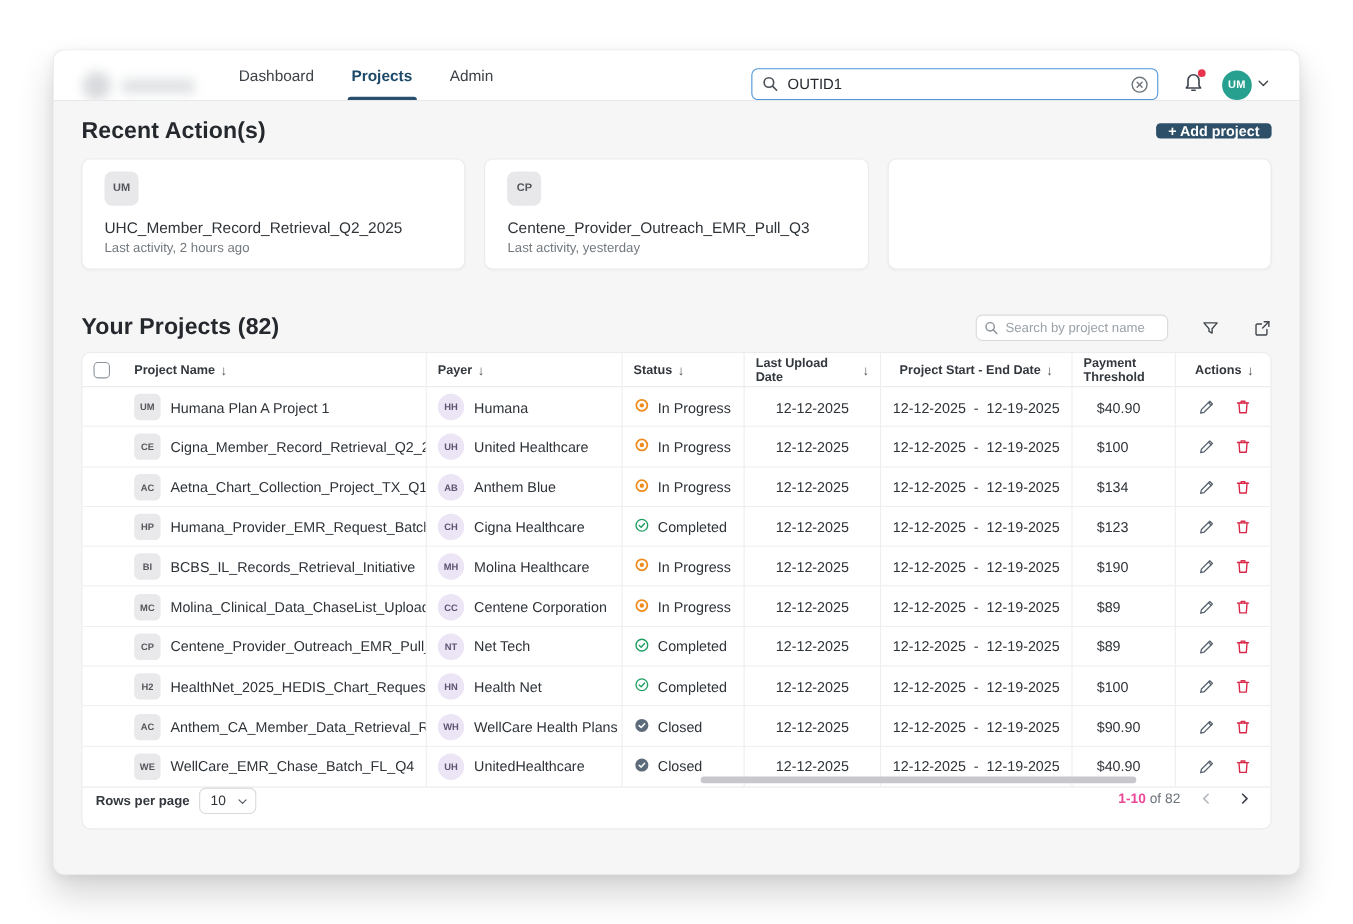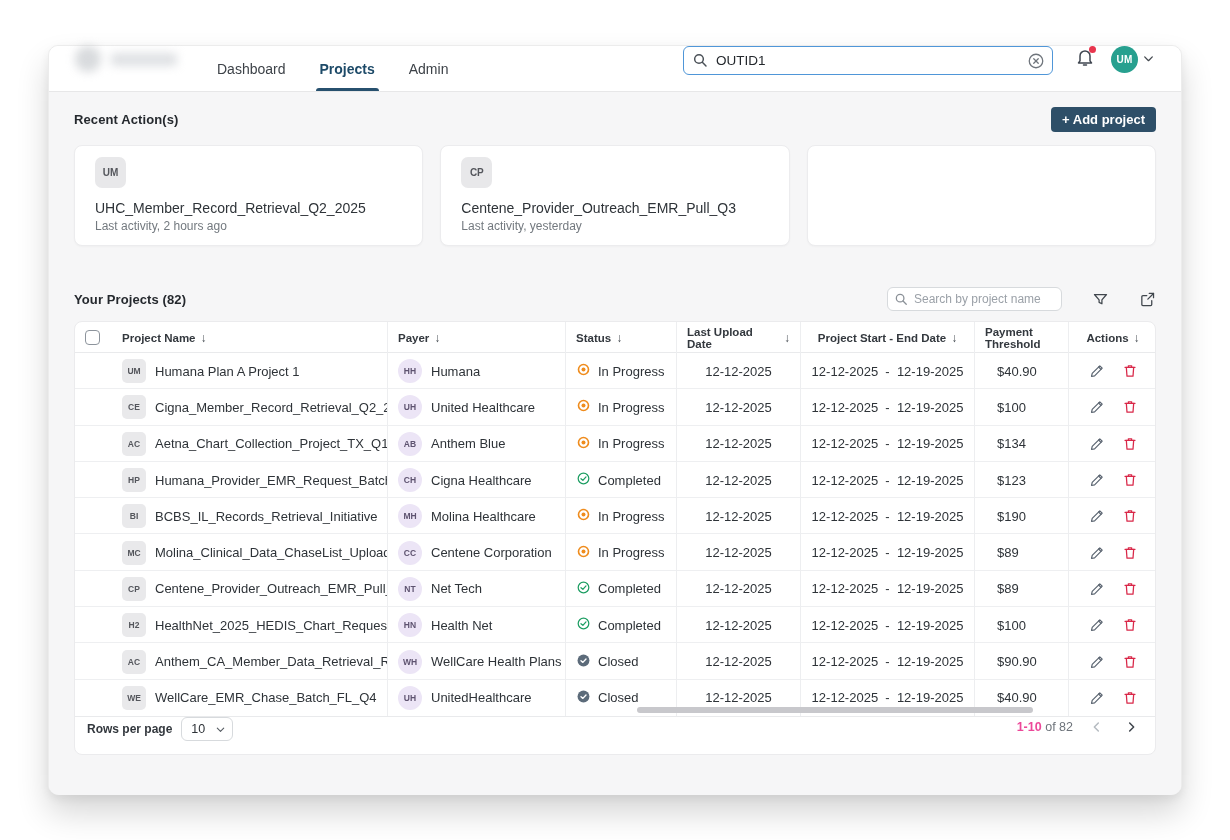--- a/index.html
+++ b/index.html
@@ -6,21 +6,21 @@
   html,body { width:1230px; height:840px; background:#ffffff; font-family:"Liberation Sans","DejaVu Sans",sans-serif; overflow:hidden; }
 
   .app-window {
     position:absolute; left:48px; top:45px; width:1134px; height:750px;
     background:#ffffff; border-radius:10px; border:1px solid #ececec;
     box-shadow:0 18px 32px rgba(0,0,0,.16), 0 4px 10px rgba(0,0,0,.06);
     overflow:visible;
   }
 
   
-  .topnav { position:relative; height:45px; display:flex; align-items:flex-start; padding:0 26px; background:#fff; border-radius:10px 10px 0 0; }
+  .topnav { position:relative; height:45px; display:flex; align-items:flex-end; padding:0 26px; background:#fff; border-radius:10px 10px 0 0; }
   .logo { display:flex; align-items:center; gap:10px; width:120px; filter:blur(5px); opacity:.55; }
   .logo-mark { width:26px; height:26px; border-radius:50%; background:#b9bdc2; }
   .logo-text { width:66px; height:13px; border-radius:3px; background:#c4c8cd; }
   .nav-items { display:flex; gap:34px; margin-left:22px; height:45px; align-items:center; }
   .nav-item { position:relative; font-size:14px; color:#3d4248; cursor:pointer; height:45px; display:flex; align-items:center; }
   .nav-item.active { color:#1d4a68; font-weight:700; }
   .nav-item.active::after { content:""; position:absolute; left:-4px; right:-4px; bottom:0; height:3px; background:#27506e; border-radius:3px 3px 0 0; }
 
   .search-wrap { position:relative; margin-left:auto; width:370px; }
   .global-search {
@@ -35,23 +35,23 @@
   .bell-wrap { position:relative; cursor:pointer; color:#3f4650; }
   .bell-dot { position:absolute; right:-1px; top:-2px; width:7px; height:7px; border-radius:50%; background:#e8354d; }
   .avatar-group { display:flex; align-items:center; gap:4px; cursor:pointer; }
   .avatar { width:27px; height:27px; border-radius:50%; background:#27a08f; color:#fff; font-size:10px; font-weight:700; display:flex; align-items:center; justify-content:center; letter-spacing:.3px; }
   .chev { color:#44494f; }
 
   
   .content { height:704px; background:#f6f6f7; border-top:1px solid #e7e7e8; border-radius:0 0 10px 10px; padding:0 25px; position:relative; }
 
   .section-head { display:flex; align-items:center; justify-content:space-between; padding-top:15px; }
-  .h-recent, .h-projects { font-size:13px; font-weight:600; color:#25292e; letter-spacing:.1px; }
+  .h-recent, .h-projects { font-size:21px; font-weight:600; color:#25292e; letter-spacing:.1px; }
   .add-project-btn {
-    background:#2e4f68; color:#fff; border:none; border-radius:4px; height:25px; padding:0 11px;
+    background:#2e4f68; color:#fff; border:none; border-radius:4px; height:14px; padding:0 11px;
     font-size:13px; font-weight:700; cursor:pointer; font-family:"Liberation Sans","DejaVu Sans",sans-serif;
   }
 
   .cards-row { display:flex; gap:17px; margin-top:13px; }
   .recent-card {
     flex:1 1 0; height:101px; background:#fff; border:1px solid #ececee; border-radius:8px;
     padding:11px 20px; box-shadow:0 1px 2px rgba(0,0,0,.03); cursor:pointer;
   }
   .rc-badge { width:31px; height:31px; border-radius:7px; background:#e8e8ea; color:#54565c; font-size:10px; font-weight:700; display:flex; align-items:center; justify-content:center; }
   .rc-title { margin-top:12px; font-size:14px; color:#2e3338; }

